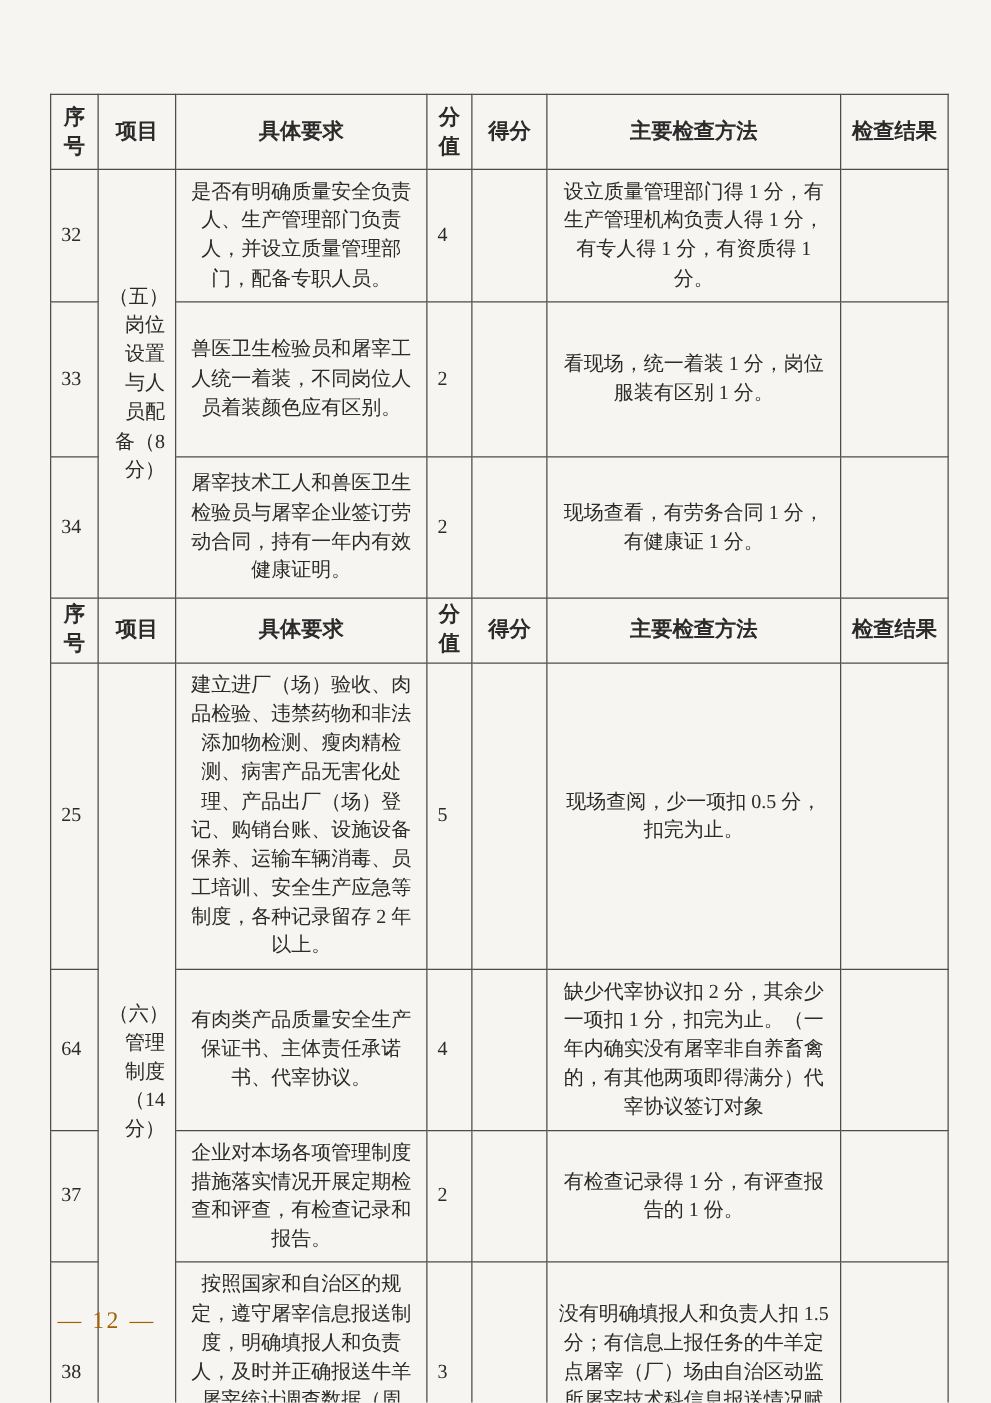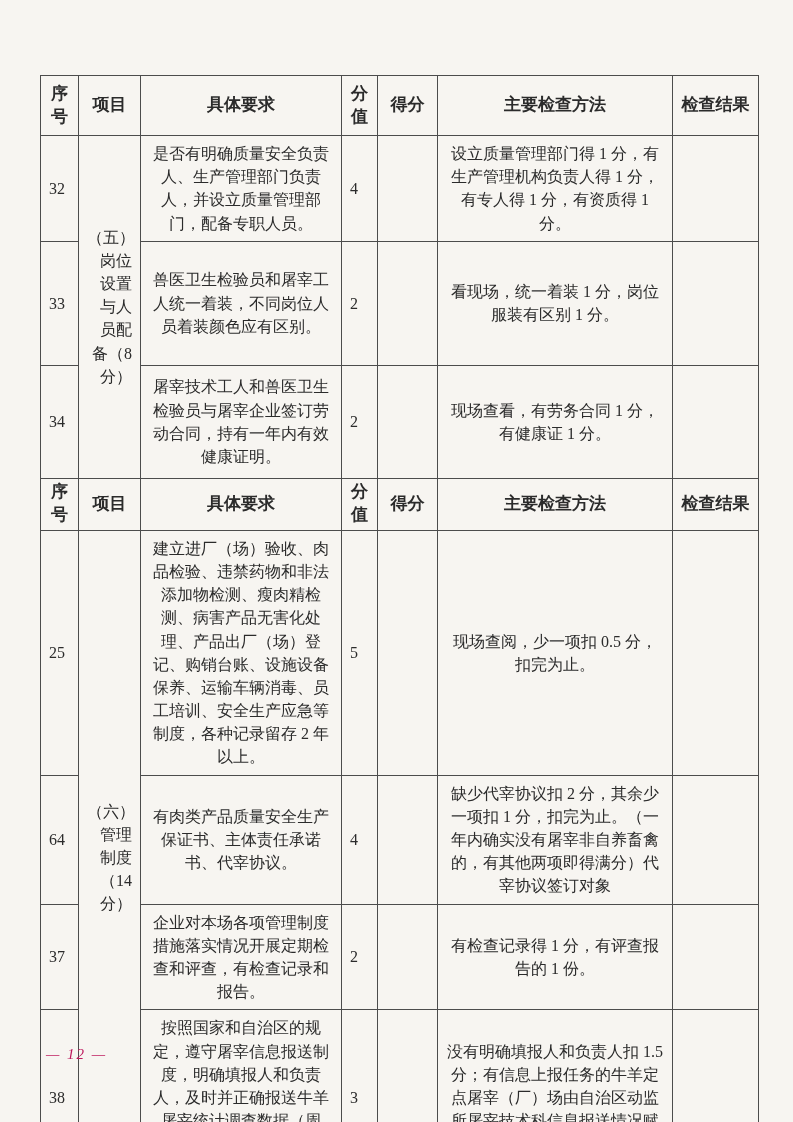--- a/index.html
+++ b/index.html
@@ -51,24 +51,23 @@
     padding: 4px 6px;
     line-height: 1.55;
   }
   td.c-req, td.c-method {
     text-align: center;
   }
   .page-number {
     position: absolute;
     left: 46px;
     top: 1046px;
-    font-size: 15px;
+    font-size: 19px;
     letter-spacing: 2px;
-    color: #be185d;
-    font-style: italic;
+    color: #a16207;
   }
 </style>
 </head>
 <body>
 
 <div class="page">
 
   <table class="grid">
     <colgroup>
       <col style="width:38px">

